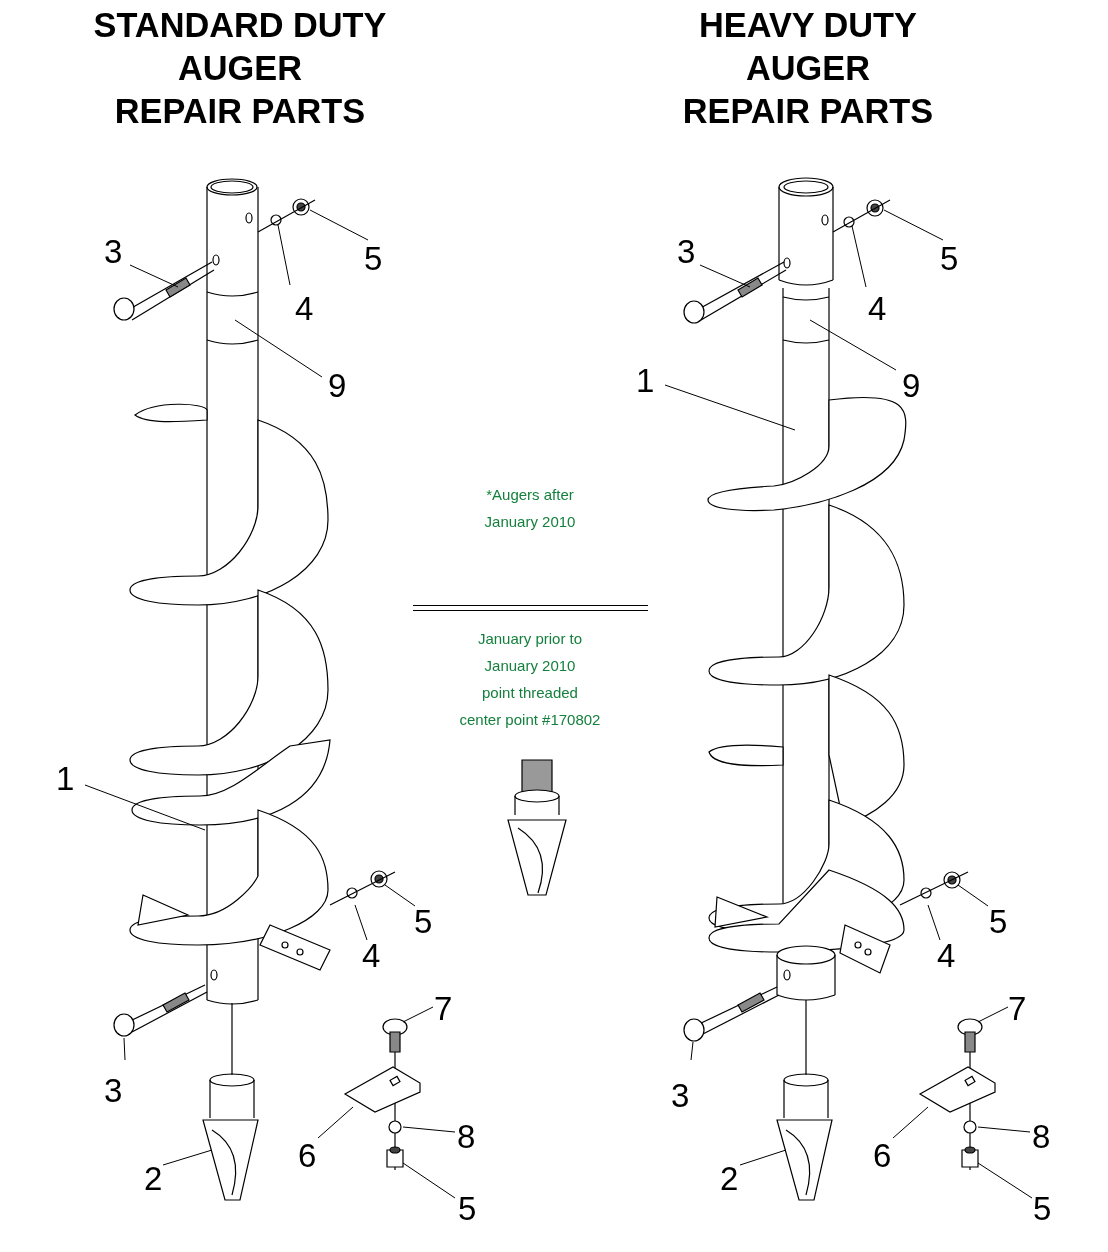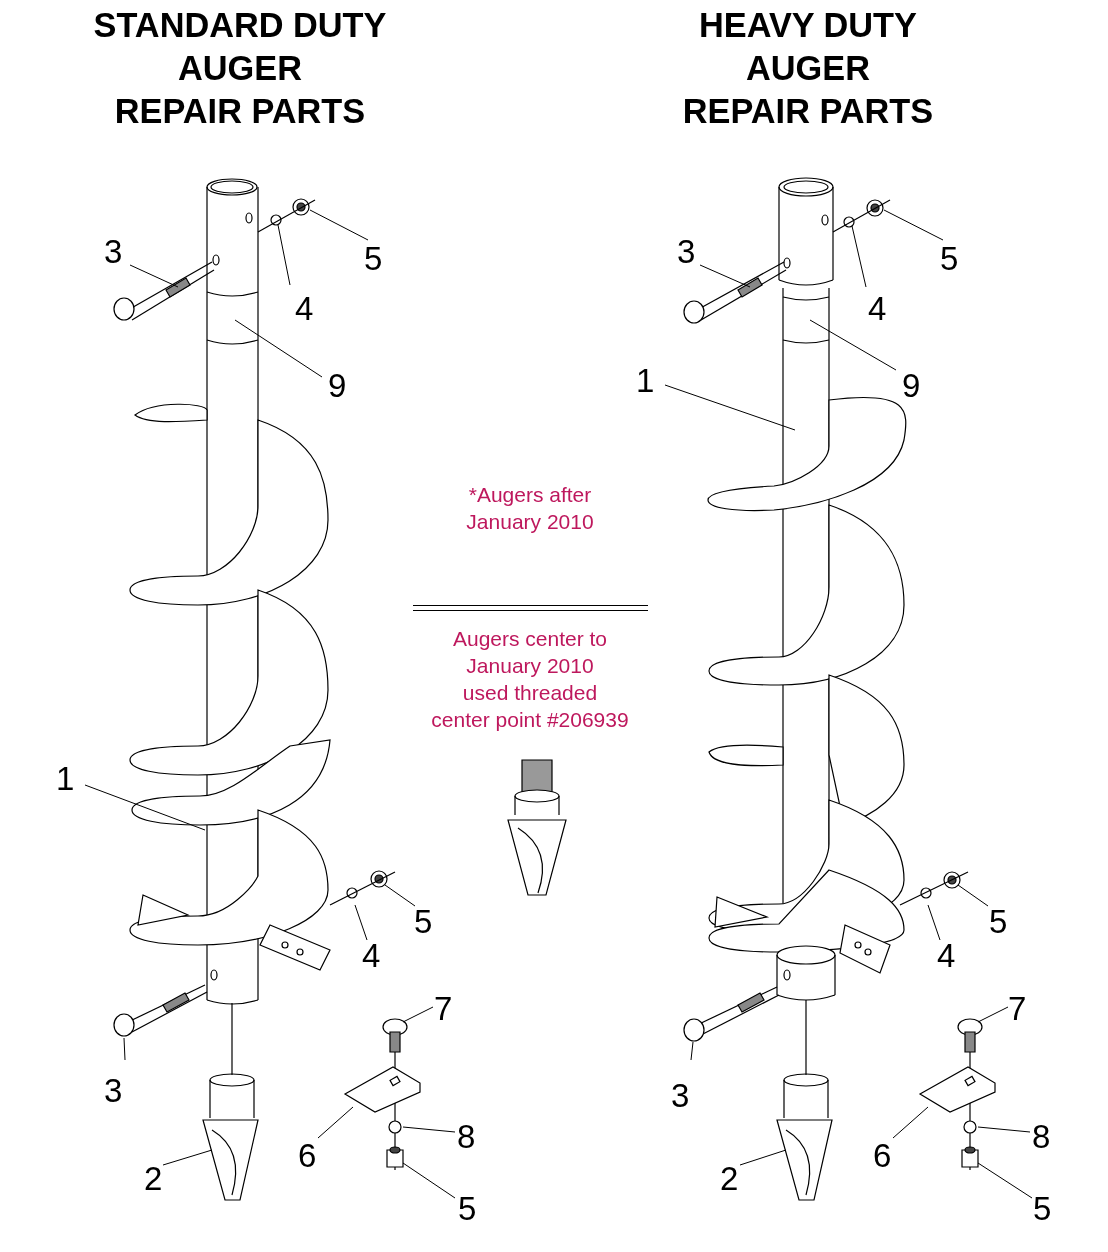--- a/index.html
+++ b/index.html
@@ -1,21 +1,21 @@
 <!DOCTYPE html>
 <html><head>
   <meta charset="utf-8">
   <style>
     html, body { margin:0; padding:0; background:#ffffff; }
     body { width:1108px; height:1252px; position:relative; overflow:hidden; font-family:"Liberation Sans", sans-serif; }
     .title { position:absolute; text-align:center; font-family:"Liberation Sans", sans-serif; font-weight:bold; font-size:35px; line-height:43px; color:#000; transform:scaleX(0.98); }
     .title div { white-space:nowrap; }
     #title-left { left:40px; width:400px; top:3px; }
     #title-right { left:608px; width:400px; top:3px; }
-    .note { position:absolute; text-align:center; font-size:21px; line-height:27px; color:#be185d; white-space:nowrap; }
+    .note { position:absolute; text-align:center; font-size:15px; line-height:27px; color:#15803d; white-space:nowrap; }
     #note-after { left:410px; width:240px; top:481px; }
     #note-prior { left:405px; width:250px; top:625px; }
     .sep { position:absolute; left:413px; width:235px; height:0; border-top:1.5px solid #000; }
     svg { position:absolute; left:0; top:0; }
     .lbl { font-family:"Liberation Sans", sans-serif; font-size:33px; fill:#000; }
   </style>
 </head>
 <body>
 
 <div class="title" id="title-left">
@@ -29,24 +29,24 @@
   <div>REPAIR PARTS</div>
 </div>
 
 <div class="note" id="note-after">
   <div>*Augers after</div>
   <div>January 2010</div>
 </div>
 <div class="sep" style="top:605px"></div>
 <div class="sep" style="top:610px"></div>
 <div class="note" id="note-prior">
-  <div>Augers center to</div>
+  <div>January prior to</div>
   <div>January 2010</div>
-  <div>used threaded</div>
-  <div>center point #206939</div>
+  <div>point threaded</div>
+  <div>center point #170802</div>
 </div>
 
 <svg width="1108" height="1252" viewBox="0 0 1108 1252" fill="none" stroke="#000" stroke-width="1.2">
   <defs>
     <g id="auger-flights">
       <path d="M0,0 c60,-10 120,40 120,90 c0,60 -90,90 -120,90 c-30,0 -70,0 -70,-8 c0,-8 40,-12 70,-12 c40,0 70,-40 70,-70 c0,-40 -30,-70 -70,-80 z" fill="#fff"></path>
     </g>
   </defs>
 
   <g>

